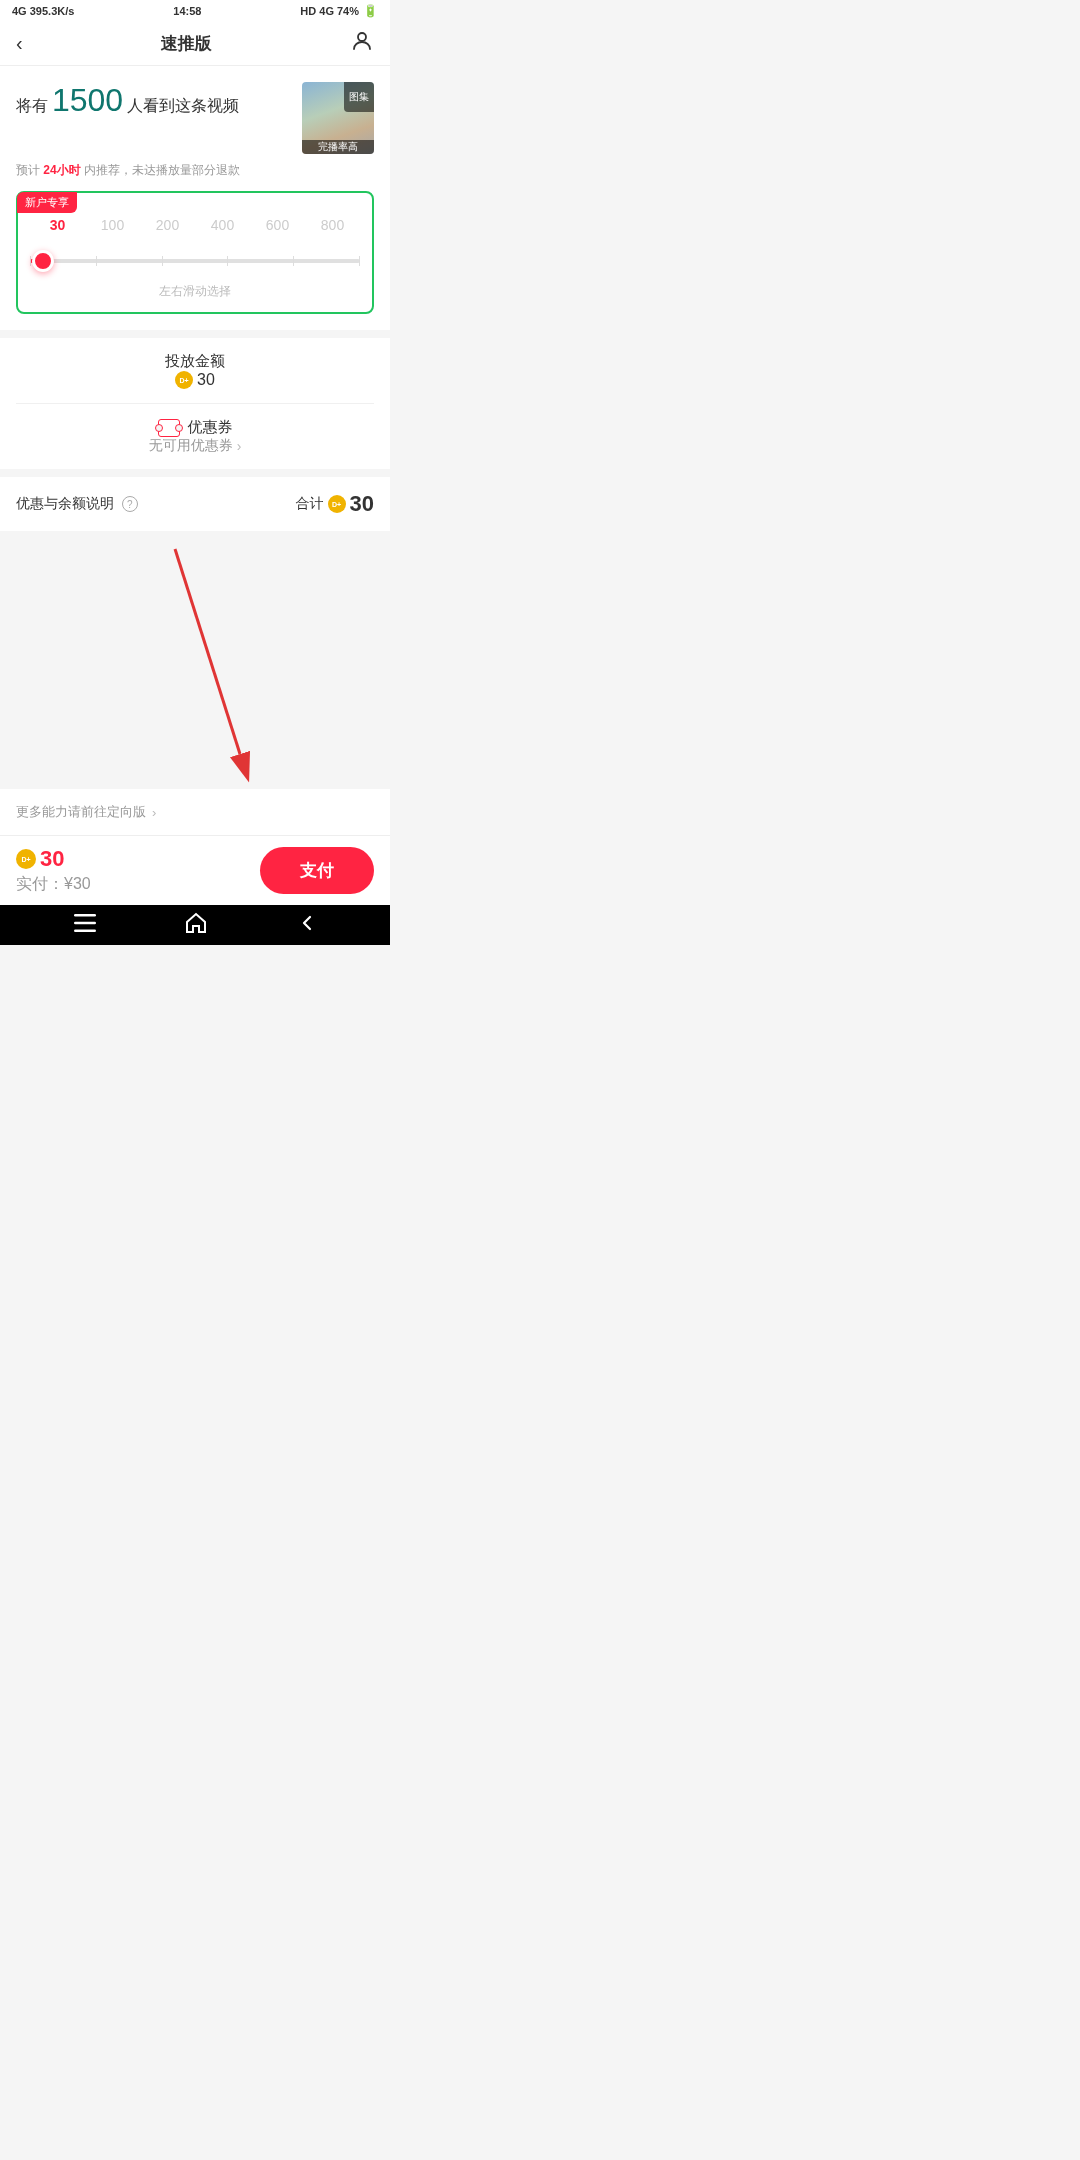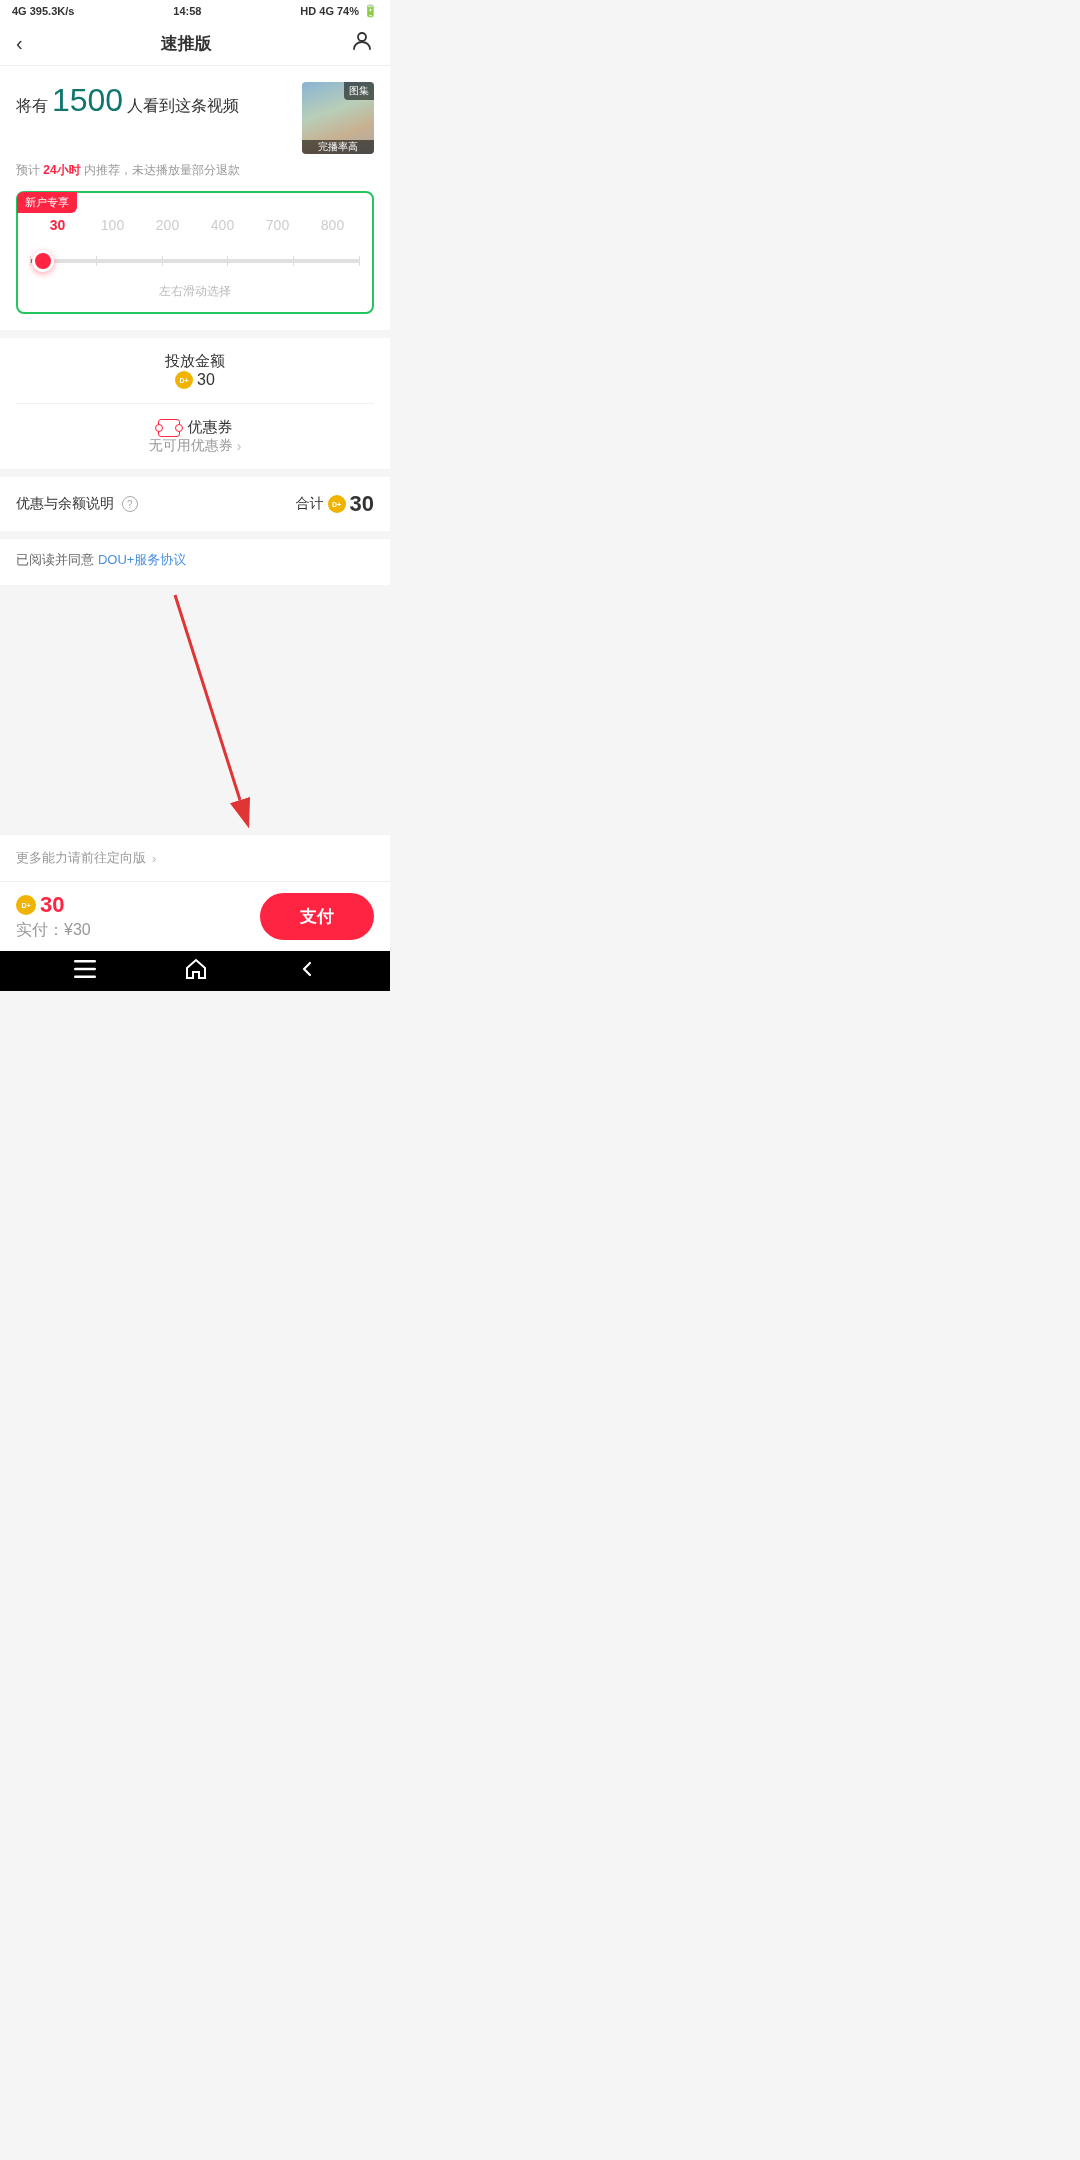--- a/index.html
+++ b/index.html
@@ -101,21 +101,21 @@
       width: 100%;
       height: 100%;
       background: linear-gradient(135deg, #b0c4de 0%, #8fbc8f 50%, #a0a0a0 100%);
     }
     .thumbnail-badge-top {
       position: absolute;
       top: 0; right: 0;
       background: rgba(0,0,0,0.55);
       color: #fff;
       font-size: 10px;
-      padding: 2px 5px;
+      padding: 8px 5px;
       border-radius: 0 0 0 4px;
     }
     .thumbnail-badge-bottom {
       position: absolute;
       bottom: 0; left: 0; right: 0;
       background: rgba(0,0,0,0.55);
       color: #fff;
       font-size: 10px;
       padding: 0;
       text-align: center;
@@ -465,21 +465,21 @@
     </div>
 
     <div class="slider-section">
       <div class="new-user-badge">新户专享</div>
 
       <div class="slider-labels">
         <span class="slider-label active">30</span>
         <span class="slider-label">100</span>
         <span class="slider-label">200</span>
         <span class="slider-label">400</span>
-        <span class="slider-label">700</span>
+        <span class="slider-label">600</span>
         <span class="slider-label">800</span>
       </div>
 
       <div class="slider-track-wrap">
         <div class="slider-track">
           <div class="slider-fill"></div>
 
           <div style="position:absolute;top:50%;transform:translateY(-50%);width:100%;display:flex;justify-content:space-between;pointer-events:none;">
             <div style="width:1px;height:10px;background:#ddd;"></div>
             <div style="width:1px;height:10px;background:#ddd;"></div>
@@ -536,24 +536,20 @@
         <div class="coin-icon">
           <span style="font-size:7px;font-weight:900;">D+</span>
         </div>
         <span class="total-amount">30</span>
       </div>
     </div>
   </div>
 
   <div class="divider"></div>
 
-  <div class="agreement-section">
-    <span class="agreement-text">已阅读并同意</span>
-    <span class="agreement-link">DOU+服务协议</span>
-  </div>
 
   <div class="red-arrow-container">
     <svg class="red-arrow-svg" width="200" height="250" viewBox="0 0 200 250">
 
       <defs>
         <marker id="arrowhead" markerWidth="10" markerHeight="7" refX="0" refY="3.5" orient="auto">
           <polygon points="0 0, 10 3.5, 0 7" fill="#e03535"></polygon>
         </marker>
       </defs>
       <line x1="80" y1="10" x2="145" y2="215" stroke="#e03535" stroke-width="3" marker-end="url(#arrowhead)"></line>

